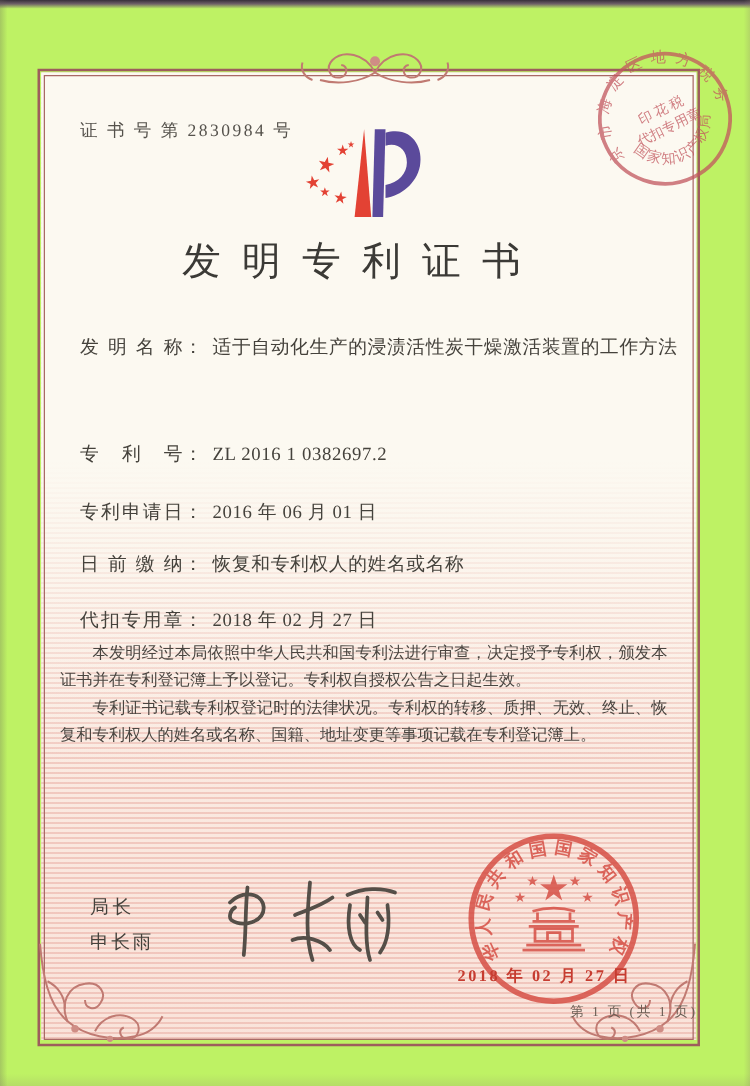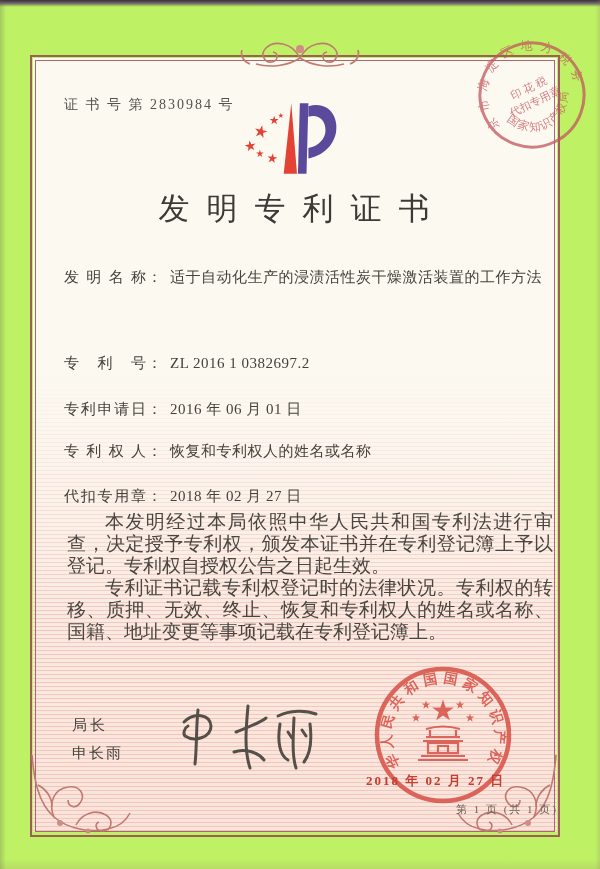--- a/index.html
+++ b/index.html
@@ -23,28 +23,28 @@
     background:linear-gradient(180deg,#fcf9f1 0%, #fcf9f1 40%, rgba(252,249,241,0) 72%);z-index:1;}
 
   
   .frame{position:absolute;left:30px;top:55px;width:526px;height:778px;border:2px solid #9d5e5c;z-index:2;}
   .frame-inner{position:absolute;left:35px;top:60px;width:518px;height:770px;border:1px solid #a96a66;z-index:2;}
 
   .ornament{position:absolute;z-index:3;}
 
   .cert-no{position:absolute;left:64px;top:96px;font-size:14px;color:#55524c;letter-spacing:2px;z-index:4;}
   .logo{position:absolute;left:232px;top:90px;z-index:4;}
-  .title{position:absolute;left:30px;top:188px;width:528px;text-align:center;font-size:31px;font-weight:500;color:#3b3a36;letter-spacing:17px;padding-left:17px;box-sizing:border-box;z-index:4;}
+  .title{position:absolute;left:17px;top:188px;width:528px;text-align:center;font-size:31px;font-weight:500;color:#3b3a36;letter-spacing:17px;padding-left:17px;box-sizing:border-box;z-index:4;}
 
   .field-row{position:absolute;left:64px;font-size:15px;color:#45423c;white-space:nowrap;z-index:4;}
   .flabel{display:inline-block;width:82px;text-align:justify;text-align-last:justify;}
   .fcolon{margin:0 8px 0 1px;}
   .fvalue{letter-spacing:.5px;}
 
-  .paras{position:absolute;left:67px;top:511px;width:486px;font-size:19px;line-height:22px;color:#4a4540;text-align:justify;z-index:4;}
+  .paras{position:absolute;left:48px;top:511px;width:486px;font-size:13px;line-height:22px;color:#4a4540;text-align:justify;z-index:4;}
   .paras p{margin:0;text-indent:2em;}
 
   .sig-title{position:absolute;left:72px;top:716px;font-size:15px;letter-spacing:3px;color:#46423c;z-index:4;}
   .sig-name{position:absolute;left:72px;top:744px;font-size:15px;letter-spacing:2px;color:#46423c;z-index:4;}
   .sig-hand{position:absolute;left:170px;top:698px;z-index:4;}
 
   .seal{position:absolute;left:368px;top:660px;z-index:5;}
   .seal-date{position:absolute;left:366px;top:772px;font-size:13px;font-weight:bold;color:#c63c30;letter-spacing:2px;z-index:6;white-space:nowrap;}
   .tax-stamp{position:absolute;left:462px;top:25px;z-index:5;}
 
@@ -120,21 +120,21 @@
   <div class="field-row" style="top:268px;">
     <span class="flabel">发明名称</span><span class="fcolon">：</span><span class="fvalue">适于自动化生产的浸渍活性炭干燥激活装置的工作方法</span>
   </div>
   <div class="field-row" style="top:354px;">
     <span class="flabel">专利号</span><span class="fcolon">：</span><span class="fvalue">ZL 2016 1 0382697.2</span>
   </div>
   <div class="field-row" style="top:400px;">
     <span class="flabel">专利申请日</span><span class="fcolon">：</span><span class="fvalue">2016 年 06 月 01 日</span>
   </div>
   <div class="field-row" style="top:442px;">
-    <span class="flabel">专利权人</span><span class="fcolon">：</span><span class="fvalue">恢复和专利权人的姓名或名称</span>
+    <span class="flabel">日前缴纳</span><span class="fcolon">：</span><span class="fvalue">恢复和专利权人的姓名或名称</span>
   </div>
   <div class="field-row" style="top:487px;">
     <span class="flabel">代扣专用章</span><span class="fcolon">：</span><span class="fvalue">2018 年 02 月 27 日</span>
   </div>
 
   <div class="paras">
     <p>本发明经过本局依照中华人民共和国专利法进行审查，决定授予专利权，颁发本证书并在专利登记簿上予以登记。专利权自授权公告之日起生效。</p>
     <p>专利证书记载专利权登记时的法律状况。专利权的转移、质押、无效、终止、恢复和专利权人的姓名或名称、国籍、地址变更等事项记载在专利登记簿上。</p>
   </div>
 

